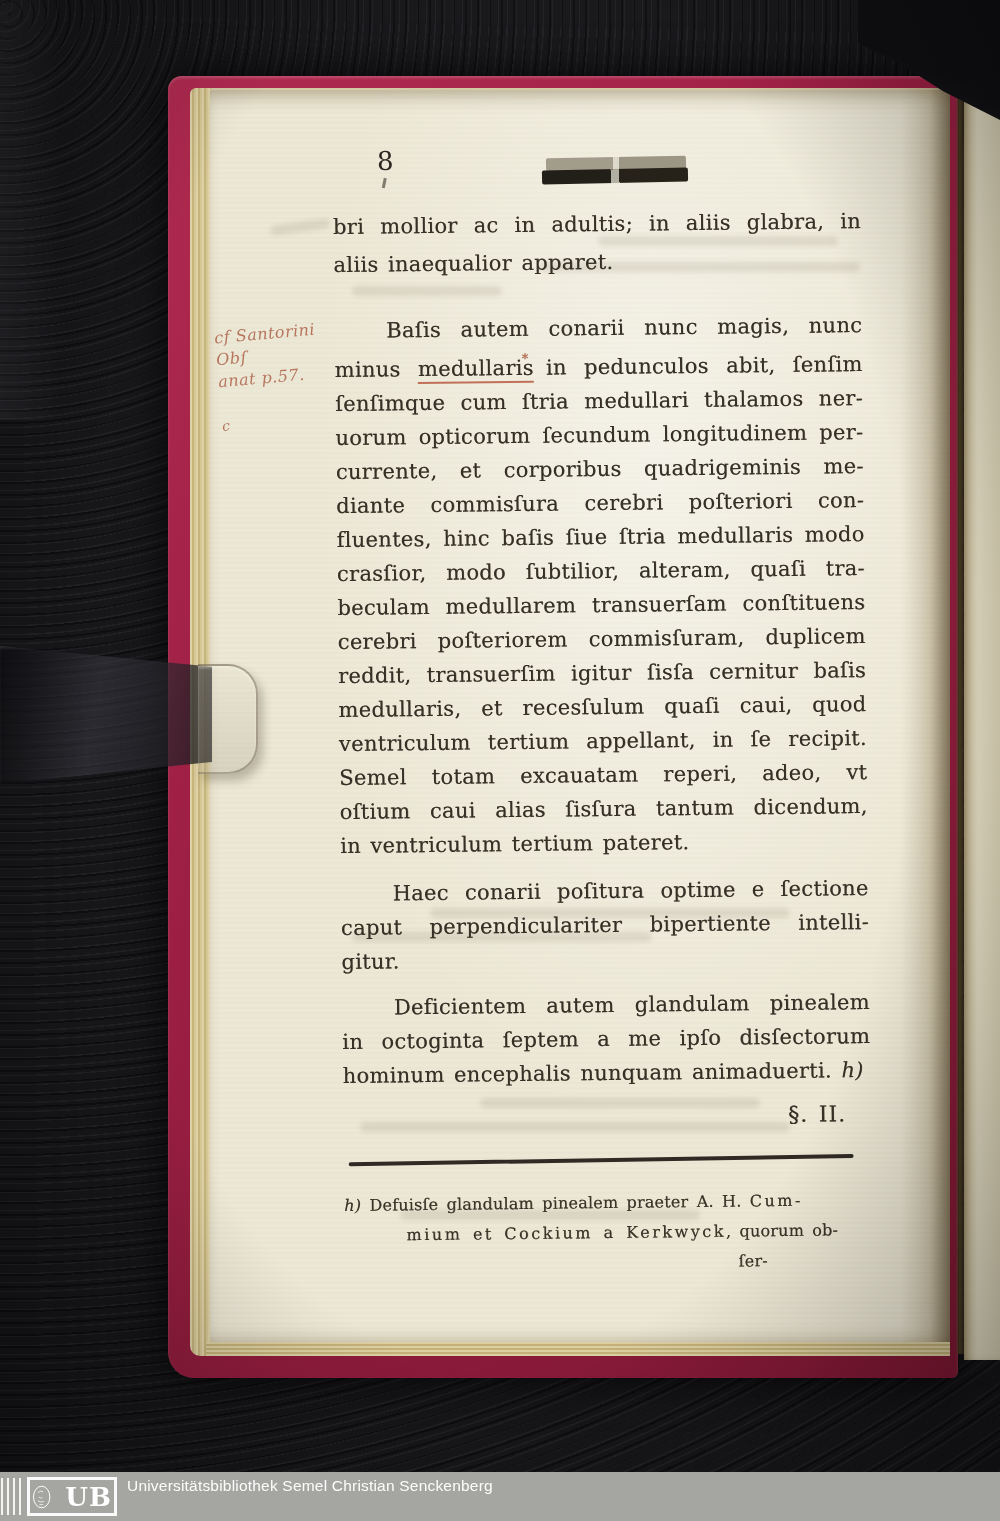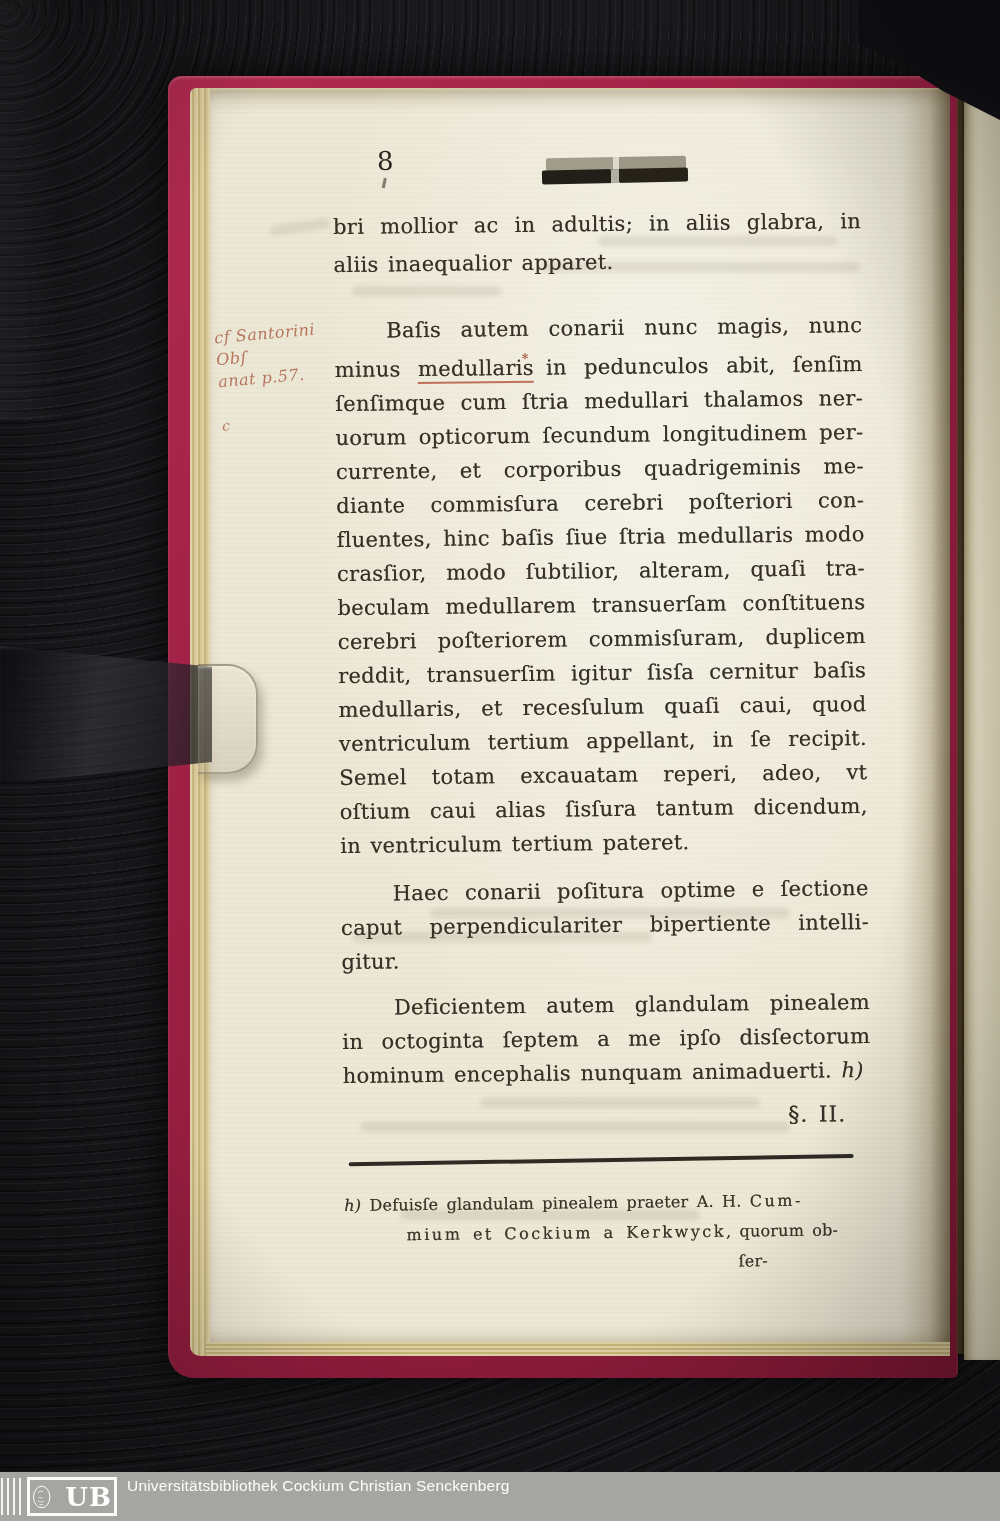--- a/index.html
+++ b/index.html
@@ -216,17 +216,17 @@
   <div class="abs banner">
     <div class="banner-stripes"></div>
     <div class="logo-box">
       <svg width="26" height="32" viewBox="0 0 26 32">
         <ellipse cx="13" cy="16" rx="11" ry="14.5" fill="none" stroke="#ffffff" stroke-width="1.3"></ellipse>
         <path d="M8 10 q3 -3 7 -1 M9 16 q2 2 5 1 M8 21 q3 3 8 1 M10 26 q2 1 5 0" fill="none" stroke="#ffffff" stroke-width="1"></path>
       </svg>
       <span class="ub">UB</span>
     </div>
     <div class="banner-text">
-      <div>Universitätsbibliothek Cockium Christian Senckenberg</div>
+      <div>Universitätsbibliothek Semel Christian Senckenberg</div>
     </div>
   </div>
 
 </div>
 
 </body></html>

